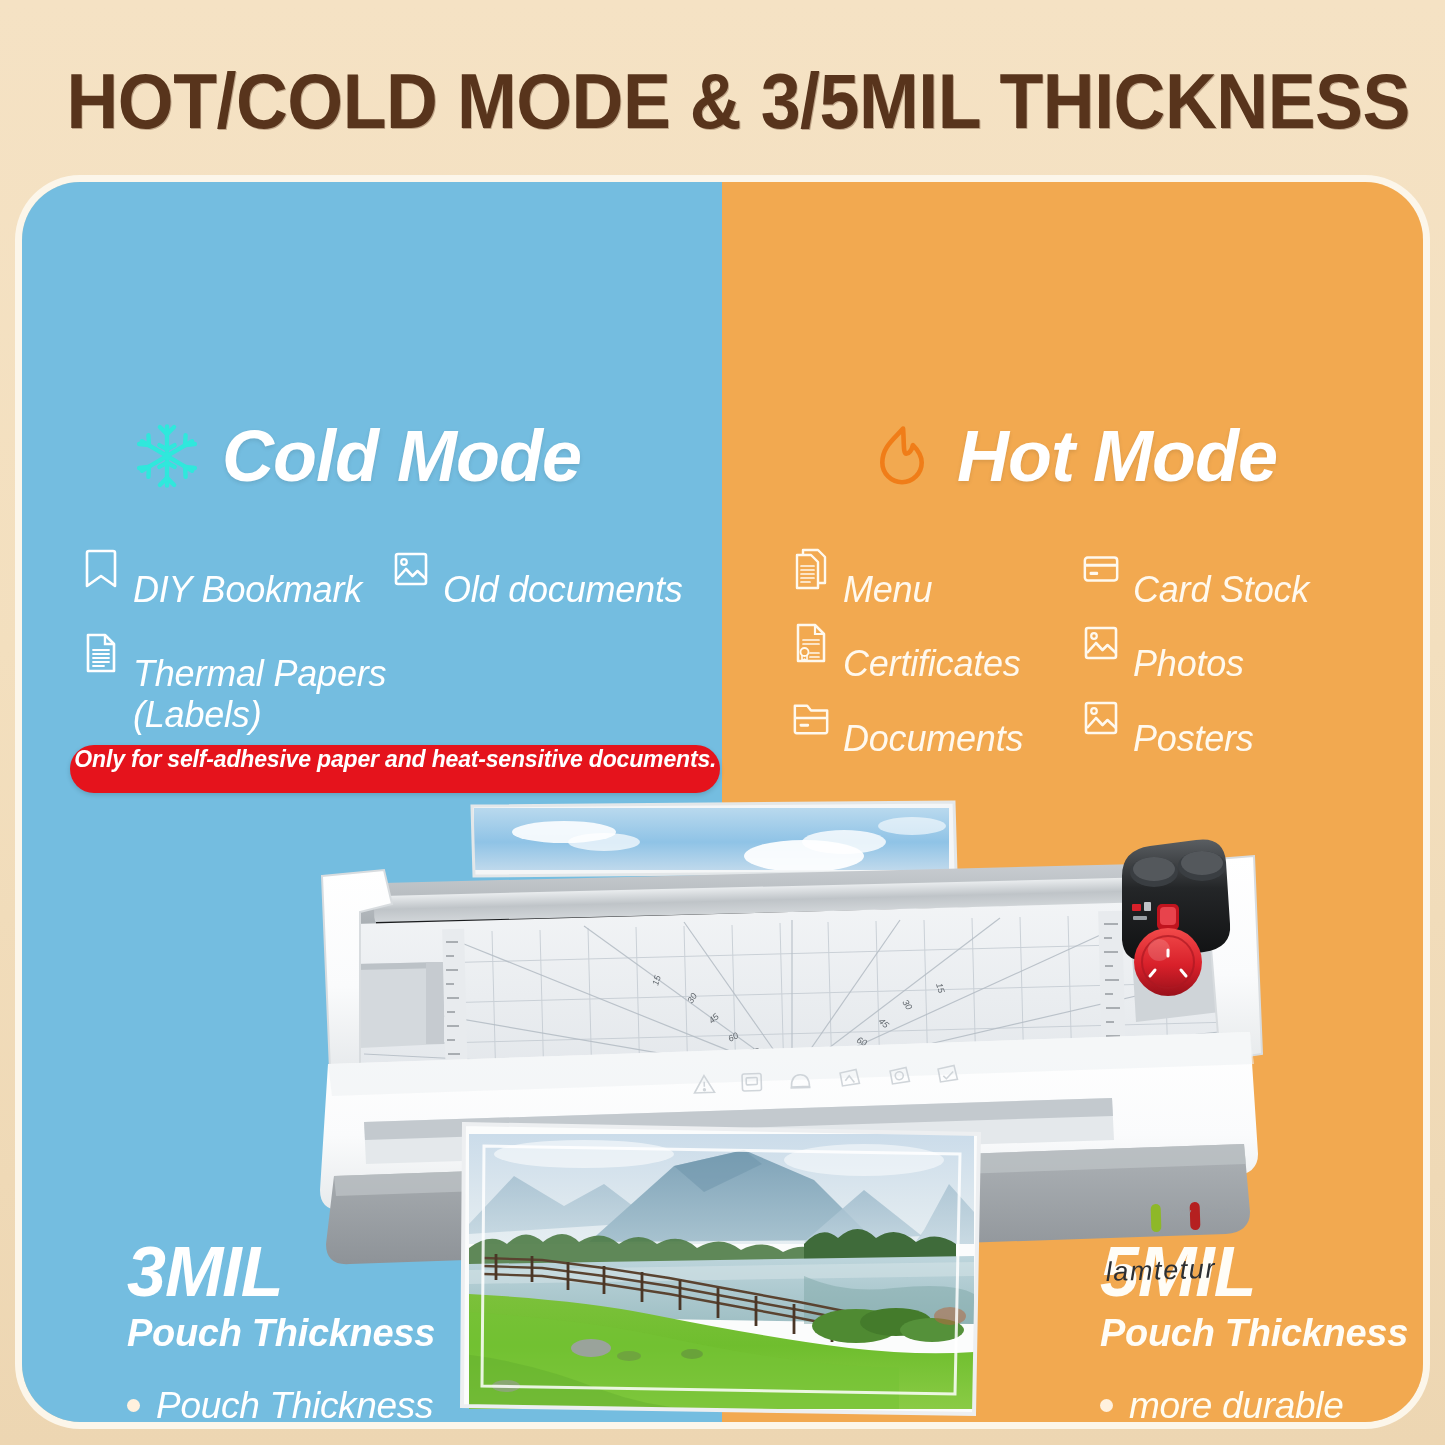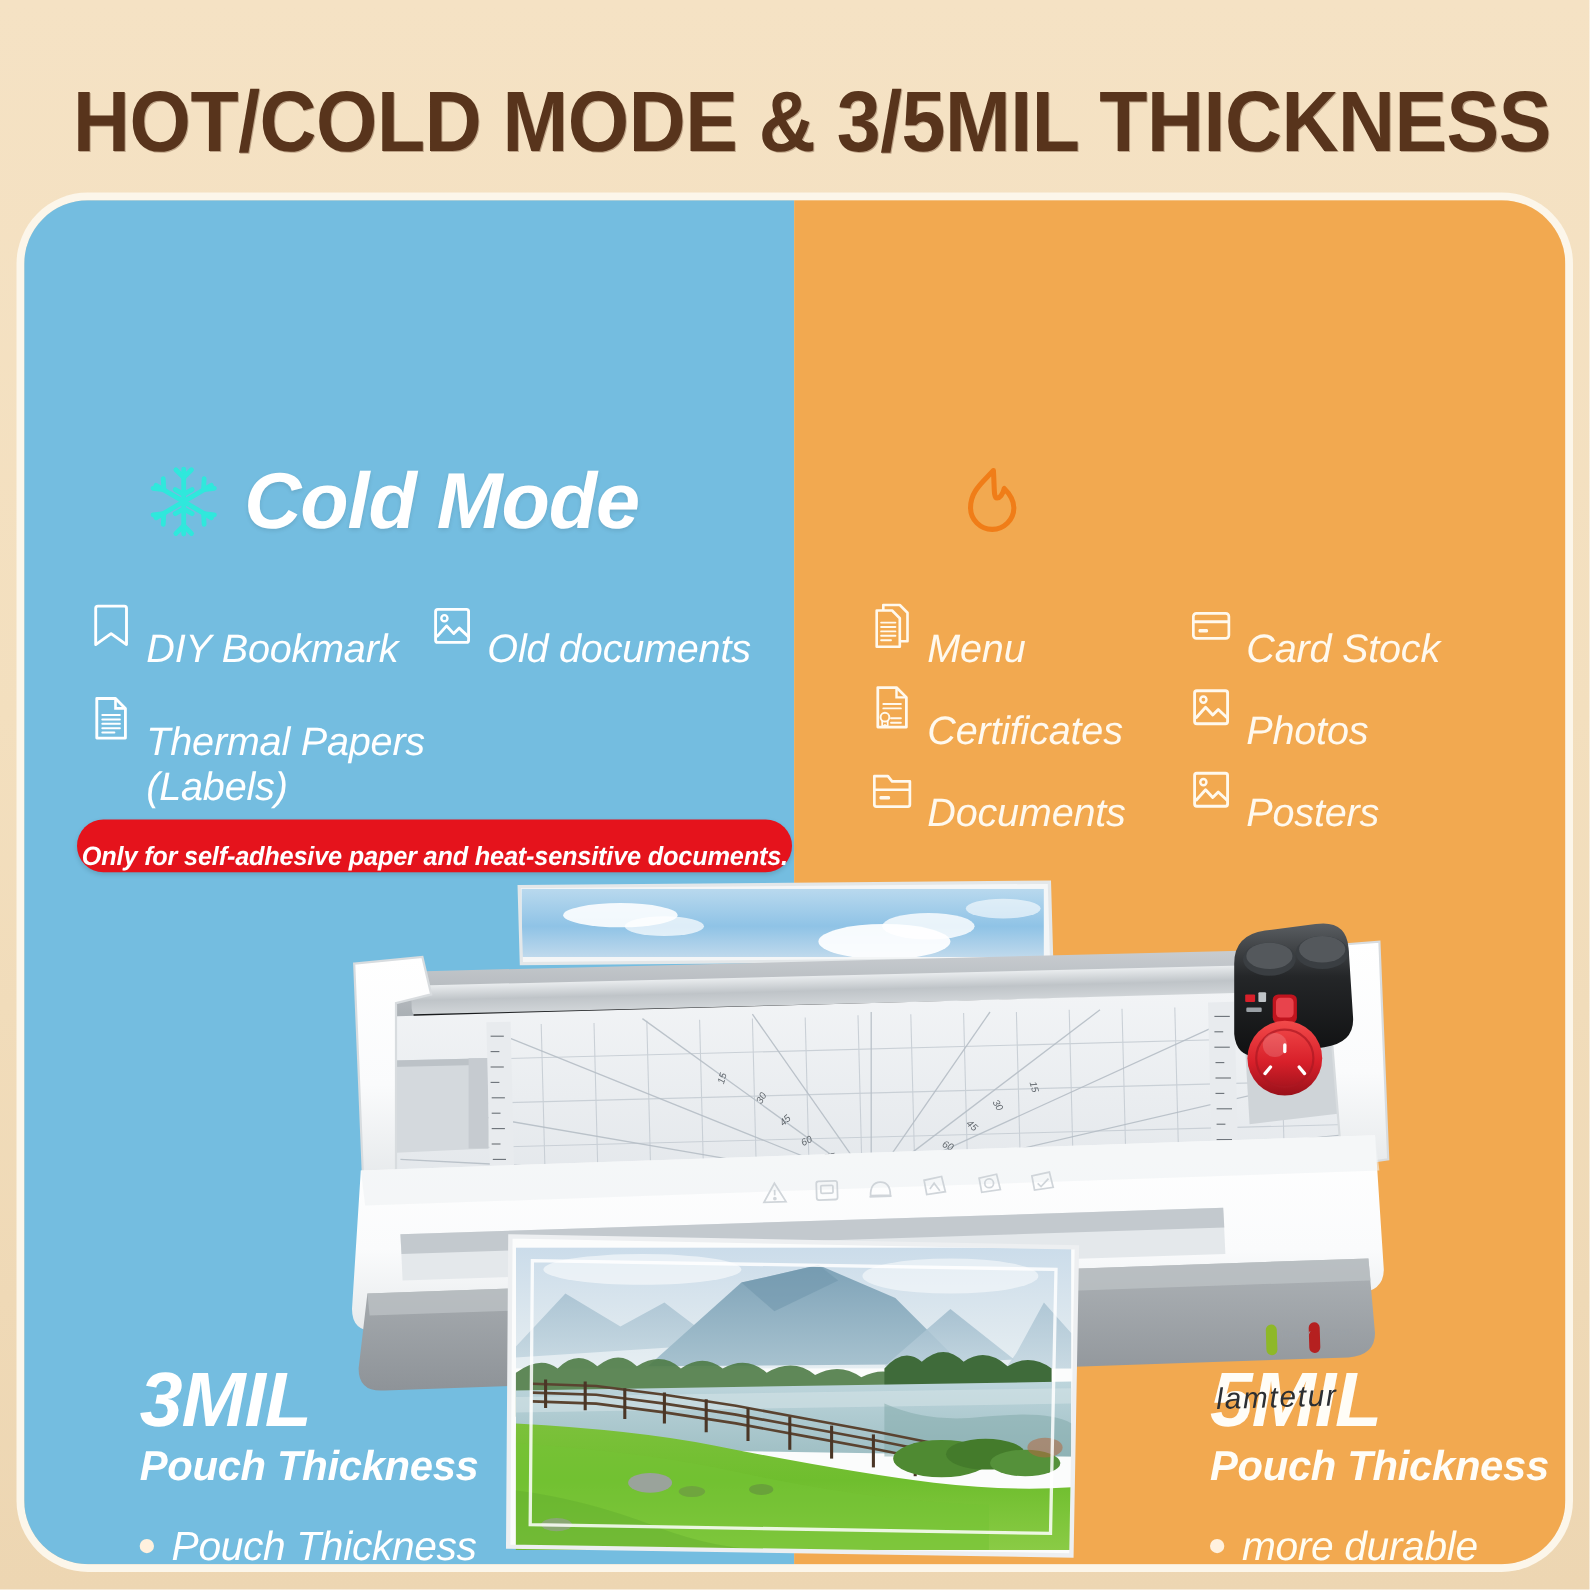--- a/index.html
+++ b/index.html
@@ -6,21 +6,21 @@
   html,body { width:1445px; height:1445px; overflow:hidden; }
   body {
     font-family:"Liberation Sans", sans-serif;
     background:linear-gradient(180deg,#F5E2C4 0%,#F3DFBE 45%,#EDD6B2 100%);
     position:relative;
   }
 
   
   .title-bar{
     position:absolute; left:0; top:62px; width:1445px; height:96px;
-    display:flex; align-items:center; justify-content:center;padding-left:32px;
+    display:flex; justify-content:center;padding-left:32px;
   }
   .title-text{
     font-size:78px; font-weight:bold; color:#58341C;
     letter-spacing:-0.5px; transform:scaleX(0.92);
     white-space:nowrap; line-height:1;
     text-shadow:1px 1px 0 rgba(88,52,28,.35);
   }
 
   
   .card{
@@ -59,21 +59,21 @@
   .feat .lbl{
     font-size:36px; color:#FFFFFF; line-height:1.12;
     white-space:pre-line; letter-spacing:-.2px;margin-top:26px;
   }
   .feat-grid.hot .lbl{ color:#FFF9EE; }
 
   
   .warn{
     position:absolute; left:48px; top:563px; width:650px; height:48px;
     background:#E5131C; border-radius:26px;
-    display:flex; align-items:flex-end; justify-content:center;
+    display:flex; align-items:flex-start; justify-content:center;
     box-shadow:0 2px 5px rgba(0,0,0,.15);
   }
   .warn span{
     font-size:24px; font-weight:bold; color:#FFFFFF;
     transform:scaleX(.96); white-space:nowrap; letter-spacing:-.2px;
   }
 
   
   .thick{ position:absolute; }
   .thick.left{ left:105px; top:1055px; width:430px; }
@@ -169,20 +169,21 @@
   </div>
 
   <div class="warn">
     <span>Only for self-adhesive paper and heat-sensitive documents.</span>
   </div>
 
   <div class="mode-head hot">
     <svg class="mode-icon" viewBox="0 0 64 64">
       <path d="M33 7 C24 17 14 24 14 38 a18 18 0 0 0 36 0 c0-7-4-12-8-16 c-1 5-4 8-6 8 c-3 0-2-9-3-23 z" fill="none" stroke="#F07D18" stroke-width="4.2" stroke-linejoin="round"></path>
     </svg>
+    <div class="mode-title">Hot Mode</div>
   </div>
 
   <div class="feat-grid hot">
 
     <div class="feat">
       <svg class="ico" viewBox="0 0 36 42">
         <path d="M10 2 h15 l7 7 v26 h-22 z" fill="none" stroke="#FFF9EE" stroke-width="2.4" stroke-linejoin="round"></path>
         <path d="M4 7 h14 l7 7 v26 h-21 z" fill="#F2A950" stroke="#FFF9EE" stroke-width="2.4" stroke-linejoin="round"></path>
         <g stroke="#FFF9EE" stroke-width="1.7" stroke-linecap="round">
           <line x1="8" y1="18" x2="21" y2="18"></line>

